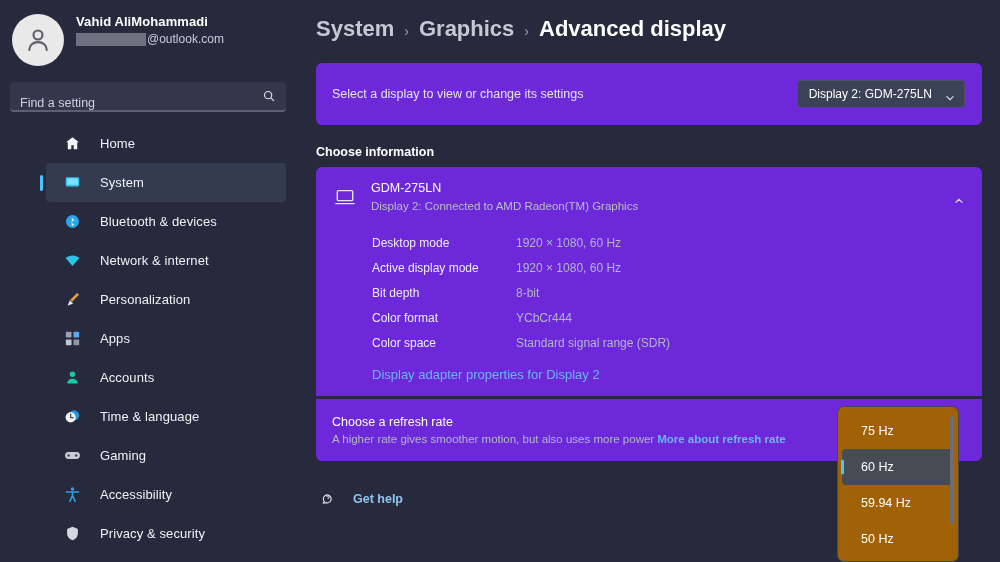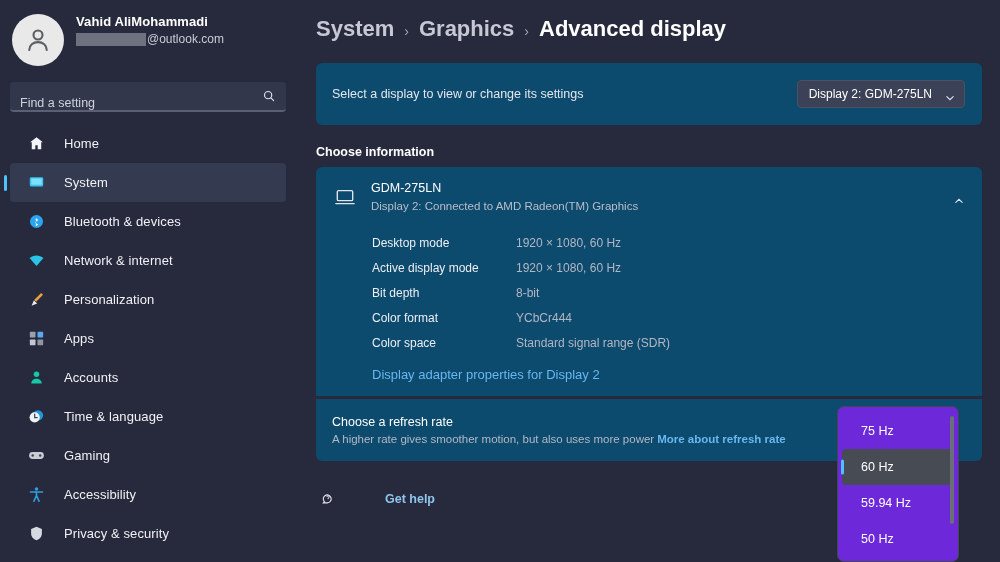--- a/index.html
+++ b/index.html
@@ -32,21 +32,21 @@
   #searchwrap { padding:16px 14px 0 10px; }
   #searchbox {
     position:relative; height:30px; border-radius:4px;
     background:#32374c; border-bottom:2px solid #5b6075;
     display:flex; align-items:flex-end; padding:0 10px;
   }
   #searchbox .ph { font-size:12.5px; color:#cfd2dc; }
   #searchbox .sicon { position:absolute; right:10px; top:50%; transform:translateY(-50%); }
   #searchbox .sicon svg { width:14px; height:14px; display:block; }
 
-  #navlist { margin-top:12px; }
+  #navlist { margin-top:12px;padding-left:36px; }
   .nav-item {
     position:relative; height:39px; display:flex; align-items:center;
     margin:0 14px 0 10px; padding-left:16px; border-radius:4px;
   }
   .nav-item.active { background:#343a50; }
   .nav-item.active::before {
     content:""; position:absolute; left:-6px; top:50%; transform:translateY(-50%);
     width:3px; height:16px; border-radius:2px; background:#4cc2ff;
   }
   .nav-ico { width:20px; height:20px; flex:0 0 20px; display:flex; align-items:center; justify-content:center; }
@@ -55,21 +55,21 @@
 
   
   #main { position:absolute; left:300px; top:0; width:700px; height:562px; overflow:hidden; }
 
   #breadcrumb { display:flex; align-items:baseline; padding:16px 0 0 16px; }
   .crumb { font-size:22px; color:#c6c9d4; font-weight:bold; }
   .crumb.cur { color:#ffffff; }
   .crumb-sep { font-size:14px; color:#a0a4b2; margin:0 10px; }
 
   .card {
-    margin:0 18px 0 16px; background:#0c4a6e; border-radius:6px;
+    margin:0 18px 0 16px; background:#6d28d9; border-radius:6px;
   }
   #selector-card {
     margin-top:21px; height:62px; display:flex; align-items:center;
     justify-content:space-between; padding:0 17px 0 16px;
   }
   .sel-label { font-size:12.5px; color:#e4e6ec; }
   .sel-dd {
     display:flex; align-items:center; gap:13px;
     background:#3b4156; border:1px solid #4a5068; border-radius:4px;
     height:28px; padding:0 9px 0 11px;
@@ -91,29 +91,29 @@
   .spec-row { display:flex; height:25px; align-items:center; }
   .spec-k { width:144px; font-size:12px; color:#eceef3; }
   .spec-v { font-size:12px; color:#b3b7c4; }
   .adapter-link { font-size:13px; color:#68b7f0; padding:6px 0 14px 56px; display:inline-block; }
 
   #rate-card { margin-top:3px; border-radius:0 0 6px 6px; padding:16px 0 16px 16px; min-height:62px; }
   .rate-t { font-size:12.5px; color:#ffffff; }
   .rate-d { font-size:11.5px; color:#b3b7c4; margin-top:4px; }
   .rate-d a { color:#68b7f0; font-weight:bold; margin-left:3px; }
 
-  #gethelp { display:flex; align-items:center; margin:28px 0 8px 18px;gap:32px; }
+  #gethelp { display:flex; align-items:center; margin:28px 0 8px 18px; }
   #gethelp .gh-ico { width:19px; height:19px; display:flex; align-items:center; justify-content:center; }
   #gethelp .gh-ico svg { width:17px; height:17px; }
   #gethelp .gh-t { font-size:12.5px; color:#8fc5ee; font-weight:bold; margin-left:16px; }
 
   
   #flyout {
     position:absolute; left:837px; top:406px; width:122px; height:156px;
-    background:#6d28d9; border:1px solid #43474f; border-radius:7px;
+    background:#a16207; border:1px solid #43474f; border-radius:7px;
     padding:6px 0; overflow:hidden;
   }
   .fly-opt {
     position:relative; height:36px; display:flex; align-items:center;
     padding-left:19px; font-size:12.5px; color:#ffffff;
     margin:0 4px; border-radius:4px;
   }
   .fly-opt.sel { background:#474b54; }
   .fly-opt.sel::before {
     content:""; position:absolute; left:-1px; top:50%; transform:translateY(-50%);

